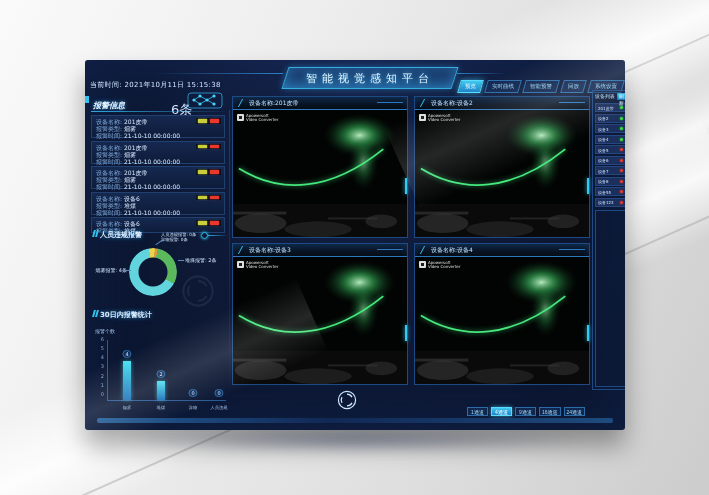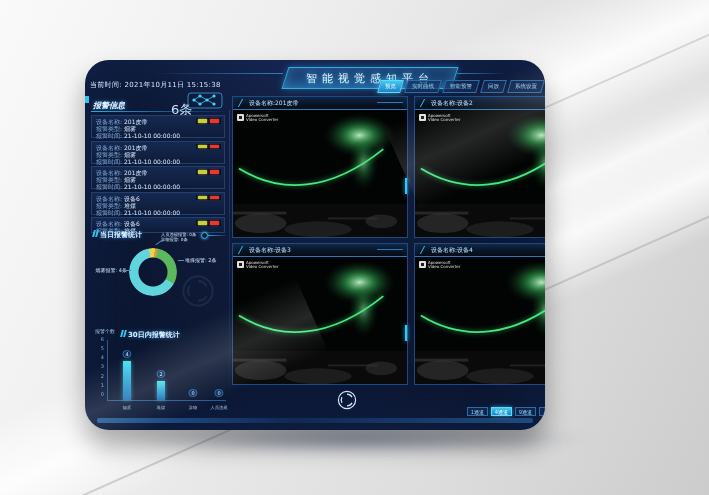--- a/index.html
+++ b/index.html
@@ -21,21 +21,21 @@
   .t2{left:-300px;top:420px;transform:rotate(-24deg);}
   .over{z-index:6;opacity:.14;}
   .o1{width:520px;height:90px;left:380px;top:18px;transform:rotate(-24deg);
       background:linear-gradient(rgba(255,255,255,0),#ffffff,rgba(255,255,255,0));}
   .o2{width:420px;height:80px;left:-90px;top:360px;transform:rotate(-24deg);
       background:linear-gradient(rgba(255,255,255,0),#ffffff,rgba(255,255,255,0));}
   .panel-shadow{position:absolute;left:115px;top:424px;width:480px;height:30px;
       background:radial-gradient(ellipse,rgba(40,60,100,.4),transparent 70%);filter:blur(5px);}
 
   
-  .panel{position:absolute;left:85px;top:60px;width:460px;height:370px;border-radius:24px;
+  .panel{position:absolute;left:85px;top:60px;width:540px;height:370px;border-radius:3px;
     background:radial-gradient(ellipse at 50% -10%,#17254d 0%,#0d1936 55%,#0a142c 100%);
     box-shadow:0 16px 26px rgba(0,0,0,.35), inset 0 0 60px rgba(25,55,120,.35);
     z-index:3;overflow:hidden;}
 
   .time{position:absolute;left:5px;top:20px;font-size:7px;color:#cfe4ff;letter-spacing:.3px;}
   .hline-left{position:absolute;left:70px;top:13px;width:128px;height:1px;
     background:linear-gradient(90deg,transparent,#2a82c8);}
   .banner{position:absolute;left:200px;top:7px;width:168px;height:20px;transform:skewX(-18deg);
     border:1px solid #36acdf;background:linear-gradient(180deg,rgba(40,110,190,.18),rgba(45,150,225,.45));
     box-shadow:inset 0 0 10px rgba(60,180,245,.45),0 0 7px rgba(50,170,240,.45);}
@@ -69,21 +69,21 @@
   .apills{position:absolute;right:3px;top:2px;display:flex;gap:3px;align-items:center;
     background:rgba(5,12,28,.9);padding:1px 2px;}
   .pill{width:9px;height:3.5px;display:block;}
   .pill.y{background:#c8cf3a;box-shadow:0 0 2px #c8cf3a;}
   .pill.r{background:#e8392c;box-shadow:0 0 2px #e8392c;}
 
   .sec-title{position:absolute;font-size:7px;color:#ddeeff;font-weight:bold;text-shadow:0 0 4px #2a90d8;}
   .sec-title::before{content:"";display:inline-block;width:2px;height:7px;background:#2fc4f0;
     margin-right:5px;transform:skewX(-15deg);box-shadow:3px 0 0 0 #2fc4f0;}
   .daily-title{left:8px;top:170px;}
-  .monthly-title{left:8px;top:270px;margin-left:28px;}
+  .monthly-title{left:8px;top:250px;}
   .node{position:absolute;width:5px;height:5px;border:1px solid #2fc4f0;border-radius:50%;
     box-shadow:0 0 3px #2fc4f0;}
   .n1{left:116px;top:172px;}
   .deco-line{position:absolute;left:123px;top:175px;width:20px;height:1px;
     background:linear-gradient(90deg,#2fa8e0,transparent);}
   .vdivider{position:absolute;left:144px;top:50px;width:1px;height:280px;
     background:linear-gradient(180deg,rgba(42,110,190,.4),rgba(42,110,190,.05));}
 
   
   .donut-wrap{position:absolute;left:44px;top:188px;width:48px;height:48px;}
@@ -277,21 +277,21 @@
     <div class="apills">
       <span class="pill y"></span>
       <span class="pill r"></span>
     </div>
     <div class="arow"><span>设备名称:</span><b>设备6</b></div>
     <div class="arow"><span>报警类型:</span><b>堆煤</b></div>
 
   </div>
 </div>
 
-  <div class="sec-title daily-title">当日报警统计</div>
+  <div class="sec-title daily-title">人员违规报警</div>
   <div class="node n1"></div>
   <div class="deco-line"></div>
   <div class="vdivider"></div>
   <svg class="ghost-logo" width="34" height="34" viewBox="0 0 20 20">
     <circle cx="10" cy="10" r="8.6" fill="none" stroke="#cfe9ff" stroke-width="1.2"></circle>
     <g stroke="#cfe9ff" stroke-width="1.2" fill="none">
       <path d="M10 4.2 a5.8 5.8 0 0 1 5 2.9"></path>
       <path transform="rotate(120 10 10)" d="M10 4.2 a5.8 5.8 0 0 1 5 2.9"></path>
       <path transform="rotate(240 10 10)" d="M10 4.2 a5.8 5.8 0 0 1 5 2.9"></path>
     </g>

